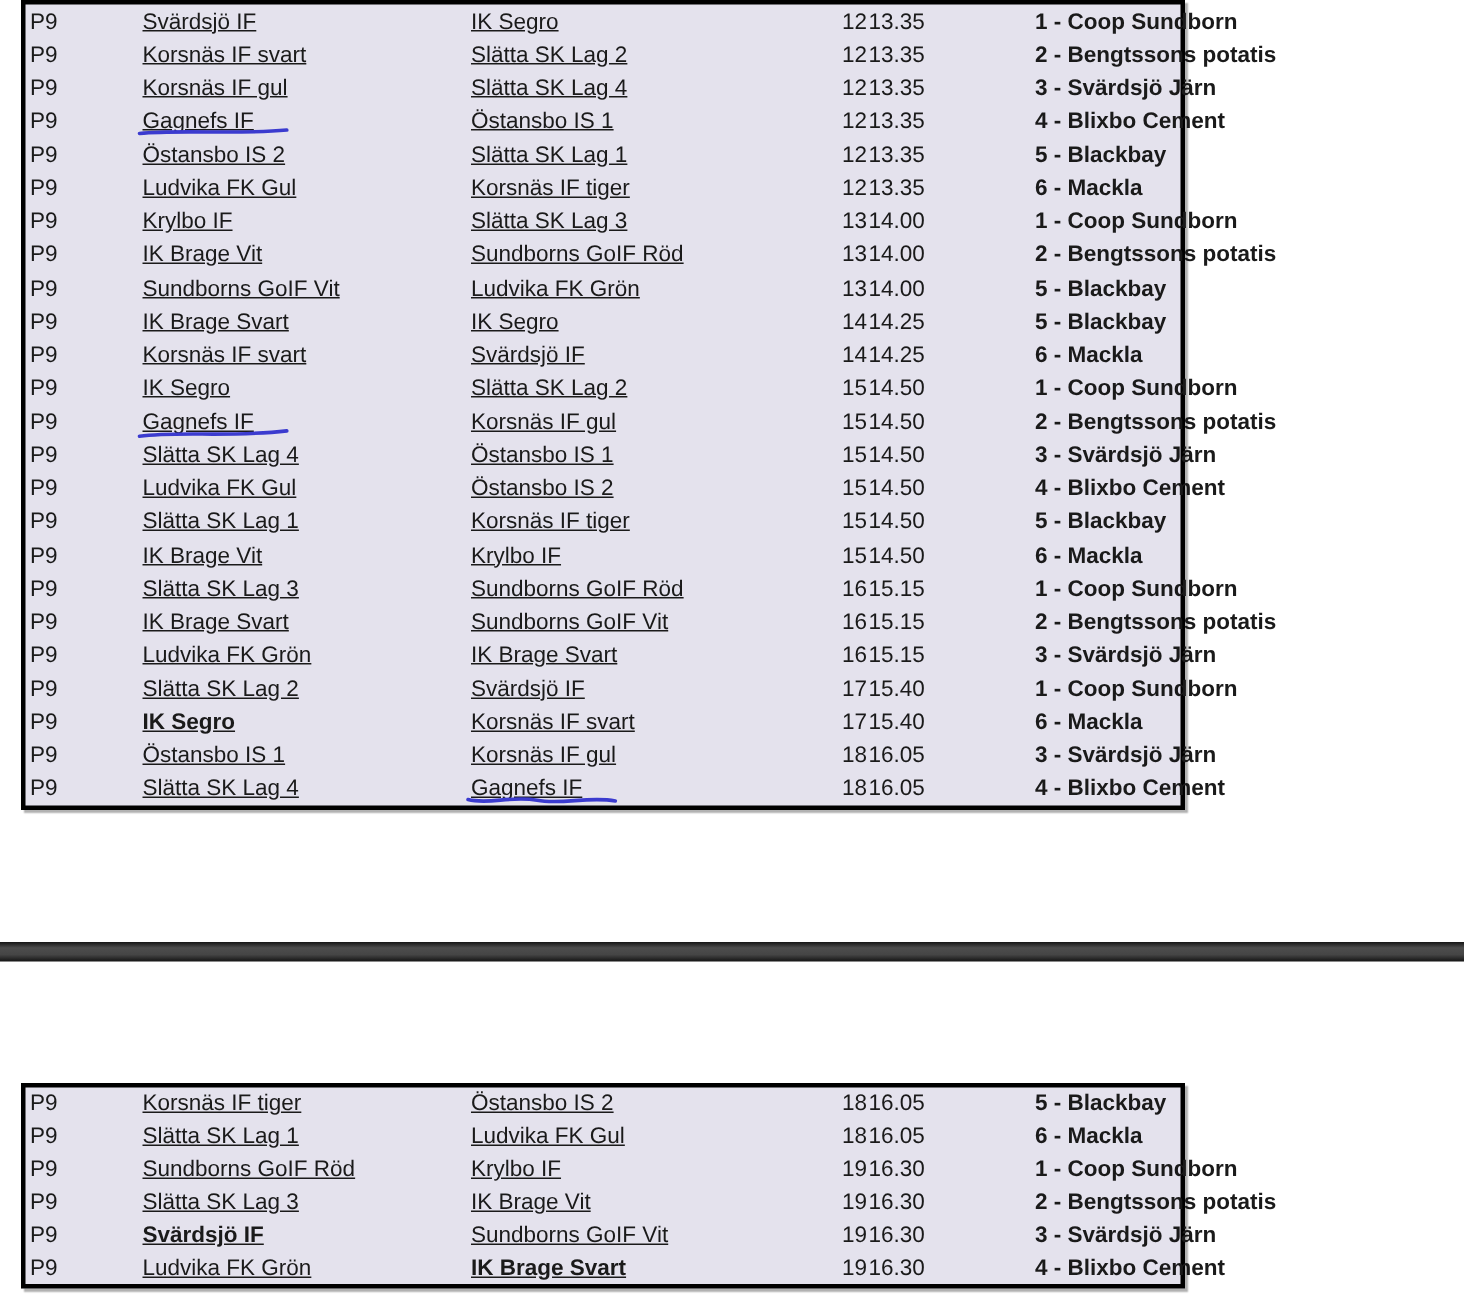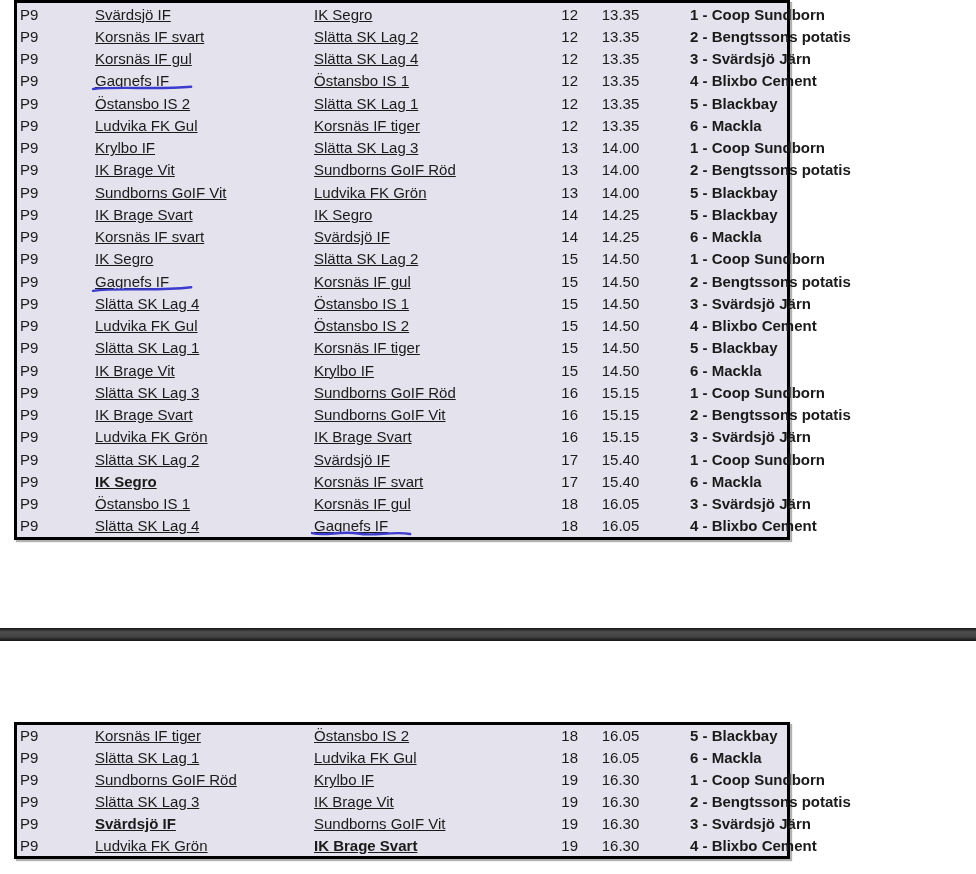--- a/index.html
+++ b/index.html
@@ -27,21 +27,21 @@
     grid-template-columns: 78px 219px 245px 20px 84px auto;
     align-items: center;
     height: var(--rowh, 22.25px);
     font-size: 15px;
     line-height: 1;
     white-space: nowrap;
   }
   .cell { overflow: visible; }
   .group-cell   { padding-left: 3px; }
   .round-cell   { text-align: right; padding-right: 1px; }
-  .time-cell    { text-align: center; padding-right: 1px; }
+  .time-cell    { text-align: left; padding-right: 1px; }
   .venue-cell   { padding-left: 27px; font-weight: bold; }
   .bold { font-weight: 700; }
   .team-text { position: relative; display: inline-block; text-decoration: underline; }
   .pen-stroke {
     position: absolute;
     left: -4px;
     bottom: -5px;
     width: calc(100% + 28px);
     height: 9px;
     overflow: visible;

